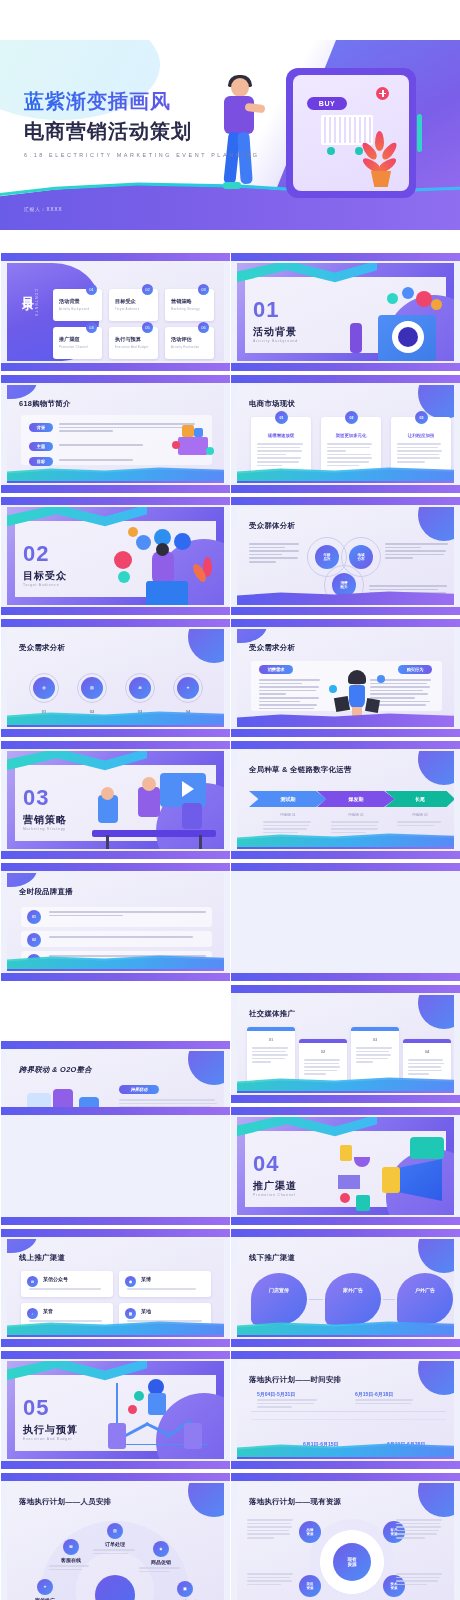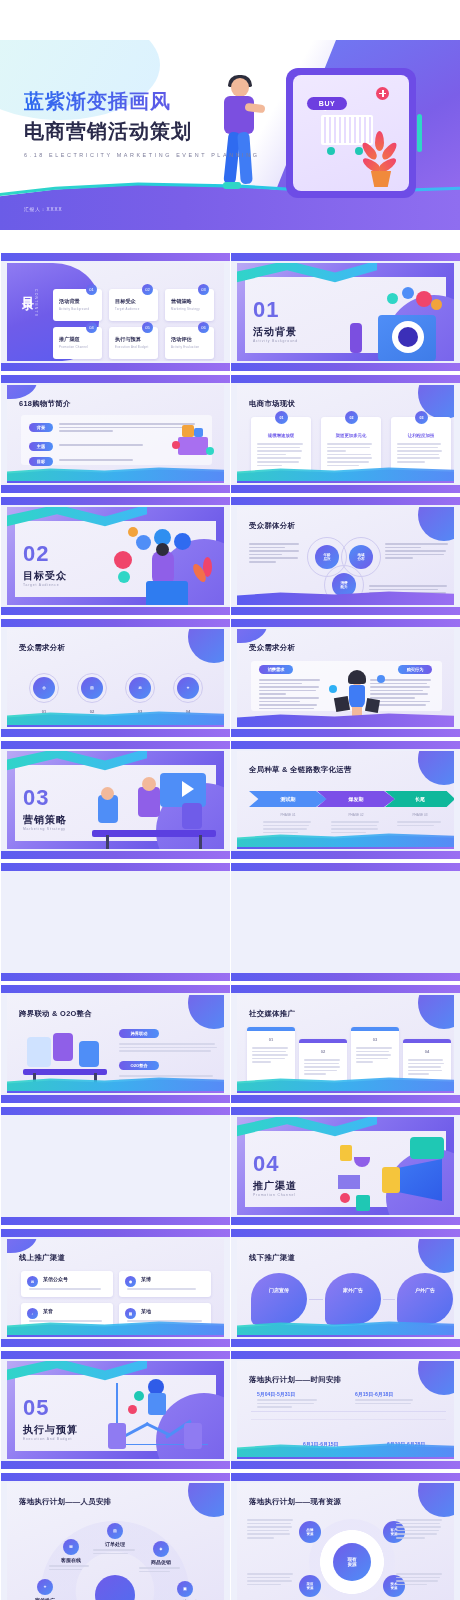--- a/index.html
+++ b/index.html
@@ -542,29 +542,52 @@
           <i style="width:80%"></i>
         </div>
       <div class="wave-bot"></div>
       <div class="wave-bot teal"></div>
     </div>
     <div class="bar-bot"></div>
   </div>
 
   <div class="slide half L" style="top:863px;height:118px;">
     <div class="bar-top"></div>
+    <div class="card-body">
+      <div class="blob-tl"></div>
+      <div class="s-title">全时段品牌直播</div>
+      <div class="gbox" style="left:14px;top:34px;right:12px;height:20px;background:#fff;opacity:.6;"></div>
+      <div class="chip" style="left:20px;top:37px;width:14px;height:14px;">01</div>
+      <div class="lines" style="position:absolute;left:42px;top:38px;width:160px;">
+          <i style="width:98%"></i>
+          <i style="width:46%"></i>
+        </div>
+      <div class="gbox" style="left:14px;top:58px;right:12px;height:16px;background:#fff;opacity:.6;"></div>
+      <div class="chip" style="left:20px;top:60px;width:14px;height:14px;">02</div>
+      <div class="lines" style="position:absolute;left:42px;top:63px;width:160px;">
+          <i style="width:90%"></i>
+        </div>
+      <div class="gbox" style="left:14px;top:78px;right:12px;height:20px;background:#fff;opacity:.6;"></div>
+      <div class="chip" style="left:20px;top:81px;width:14px;height:14px;">03</div>
+      <div class="lines" style="position:absolute;left:42px;top:82px;width:160px;">
+          <i style="width:98%"></i>
+          <i style="width:52%"></i>
+        </div>
+      <div class="wave-bot"></div>
+      <div class="wave-bot teal"></div>
+    </div>
     <div class="bar-bot"></div>
   </div>
 
   <div class="slide half R" style="top:863px;height:118px;">
     <div class="bar-top"></div>
     <div class="bar-bot"></div>
   </div>
 
-  <div class="slide half L" style="top:985px;height:118px;">
+  <div class="slide half L" style="top:1041px;height:118px;font-style:italic;">
     <div class="bar-top"></div>
     <div class="card-body">
       <div class="blob-tr"></div>
       <div class="s-title">跨界联动 &amp; O2O整合</div>
       <div style="position:absolute;left:16px;top:34px;width:84px;height:62px;">
         <div style="position:absolute;left:4px;top:8px;width:24px;height:30px;background:#cfe2ff;border-radius:4px;"></div>
         <div style="position:absolute;left:30px;top:4px;width:20px;height:28px;background:#8f5fe8;border-radius:4px;"></div>
         <div style="position:absolute;left:56px;top:12px;width:20px;height:26px;background:#4f8ef7;border-radius:4px;"></div>
         <div style="position:absolute;left:0;top:40px;width:84px;height:6px;background:#5b3fe0;border-radius:2px;"></div>
         <div style="position:absolute;left:10px;top:44px;width:3px;height:18px;background:#3f3f66;"></div>

